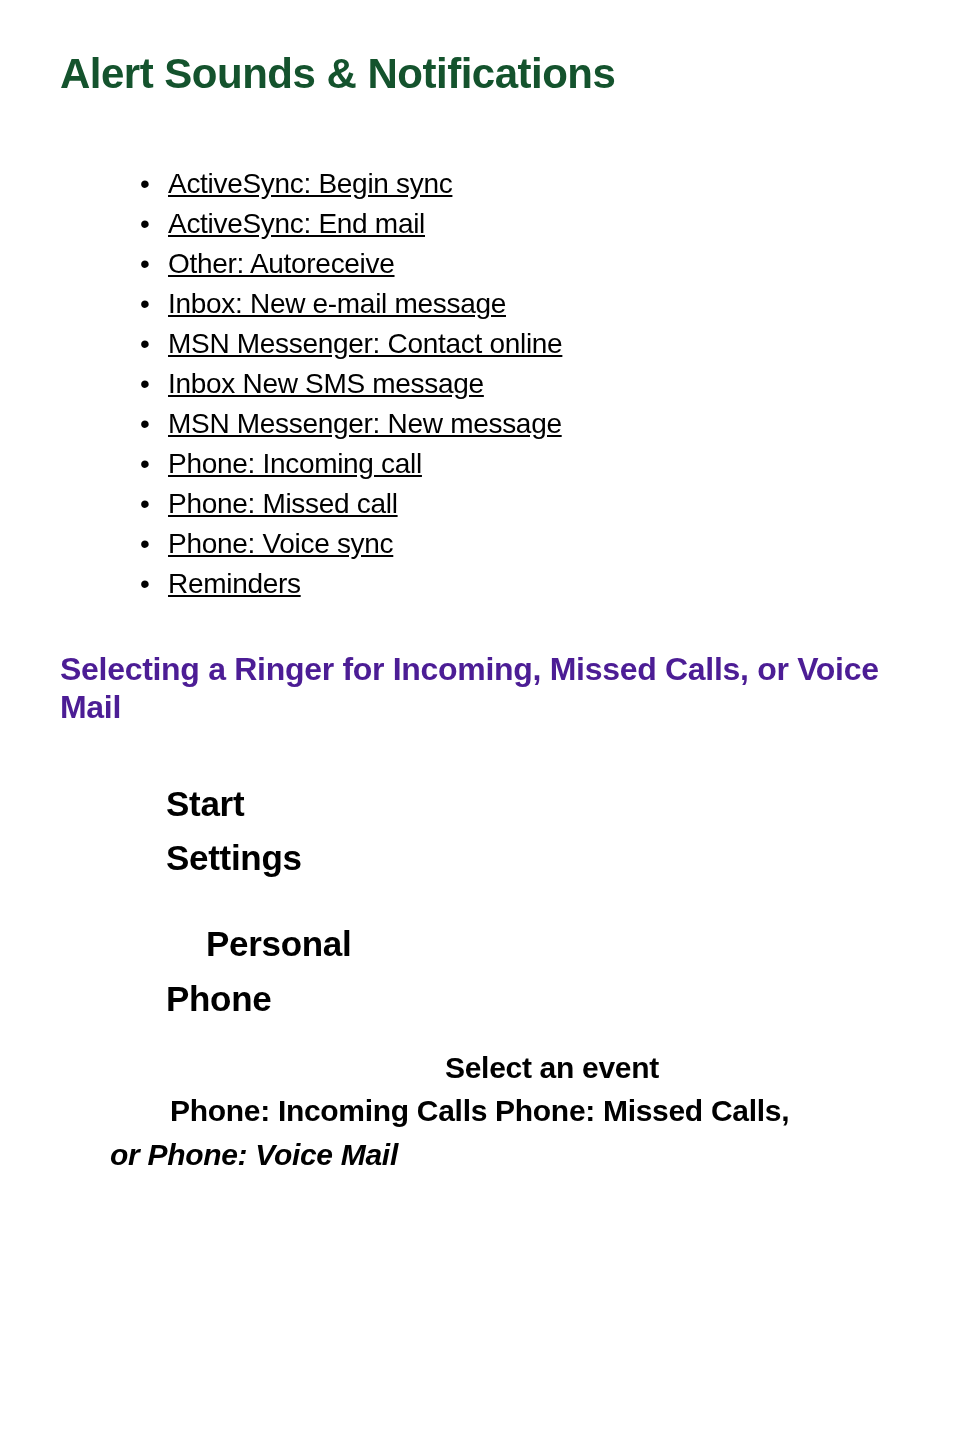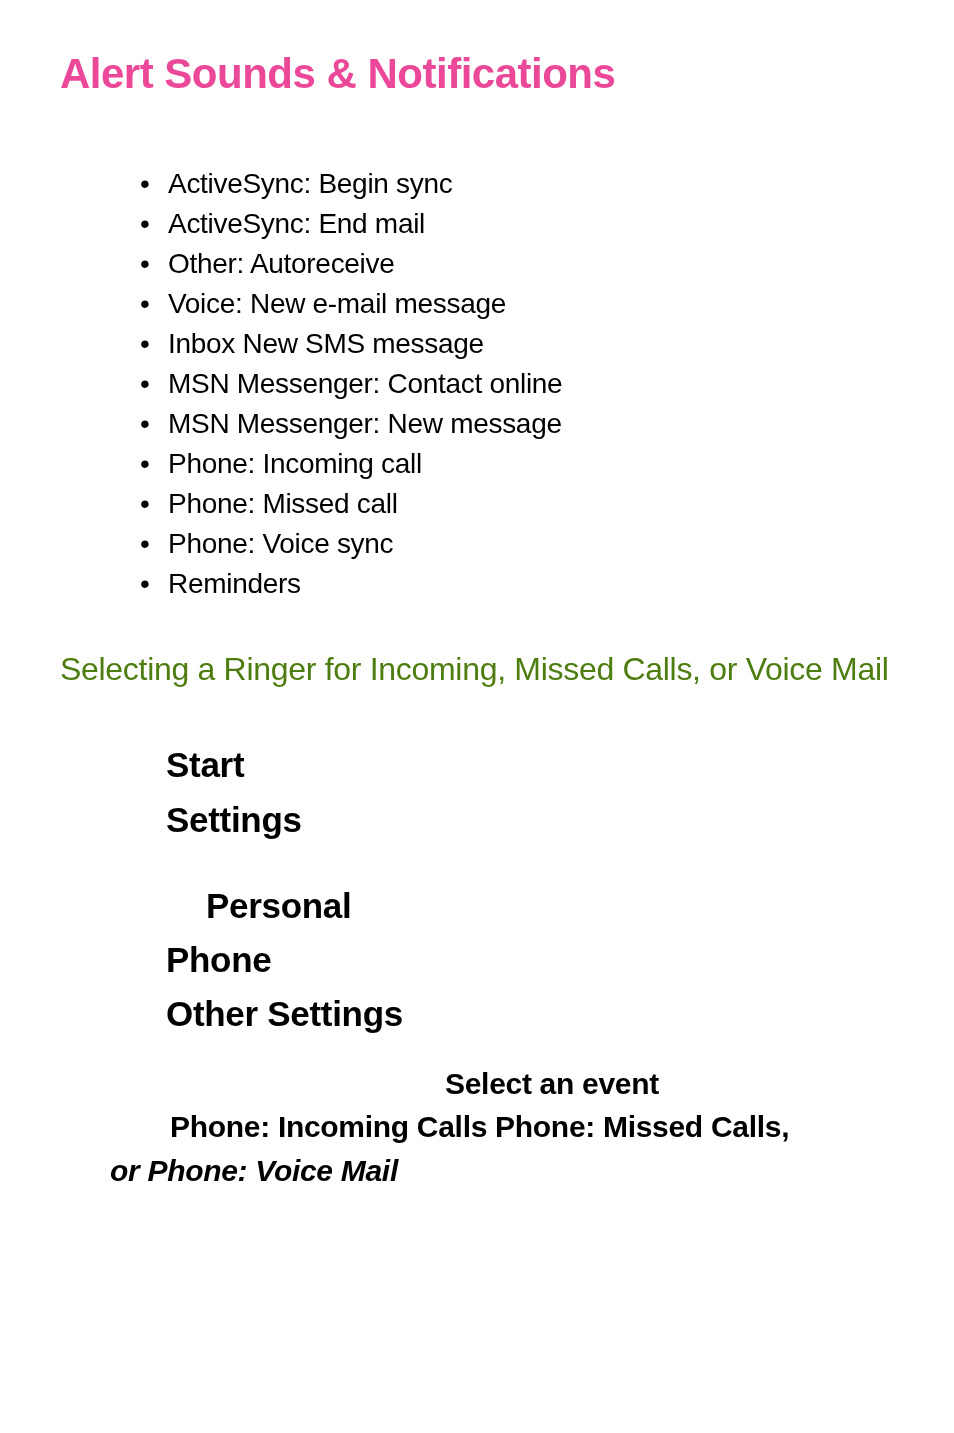--- a/index.html
+++ b/index.html
@@ -6,49 +6,50 @@
       font-family: Arial, Helvetica, sans-serif;
       width: 954px;
       height: 1433px;
       margin: 0;
       padding: 50px 60px;
       box-sizing: border-box;
       background: #ffffff;
       color: #000000;
     }
     .main-title {
-      color: #ec4899;
+      color: #14532d;
       font-size: 42px;
       font-weight: bold;
       margin: 0 0 70px 0;
       letter-spacing: -0.5px;
     }
     .bullet-list {
       list-style: none;
       padding: 0;
       margin: 0 0 50px 80px;
     }
     .bullet-list li {
       font-size: 28px;
       font-weight: normal;
       margin: 8px 0;
       position: relative;
       padding-left: 28px;
       letter-spacing: -0.3px;
+      text-decoration: underline;
     }
     .bullet-list li::before {
       content: "•";
       position: absolute;
       left: 0;
       font-size: 28px;
     }
     .sub-heading {
-      color: #4d7c0f;
+      color: #4c1d95;
       font-size: 32px;
-      font-weight: normal;
+      font-weight: bold;
       margin: 40px 0 50px 0;
       line-height: 1.2;
       letter-spacing: -0.3px;
     }
     .steps {
       margin-left: 106px;
       font-size: 35px;
       font-weight: bold;
       line-height: 1.55;
       letter-spacing: -0.3px;
@@ -80,37 +81,36 @@
   </style>
 </head>
 <body>
 
 <h1 class="main-title">Alert Sounds &amp; Notifications</h1>
 
 <ul class="bullet-list">
   <li>ActiveSync: Begin sync</li>
   <li>ActiveSync: End mail</li>
   <li>Other: Autoreceive</li>
-  <li>Voice: New e-mail message</li>
+  <li>Inbox: New e-mail message</li>
+  <li>MSN Messenger: Contact online</li>
   <li>Inbox New SMS message</li>
-  <li>MSN Messenger: Contact online</li>
   <li>MSN Messenger: New message</li>
   <li>Phone: Incoming call</li>
   <li>Phone: Missed call</li>
   <li>Phone: Voice sync</li>
   <li>Reminders</li>
 </ul>
 
 <h2 class="sub-heading">Selecting a Ringer for Incoming, Missed Calls, or Voice Mail</h2>
 
 <div class="steps">
   <span>Start</span><br>
   <span>Settings</span><br>
   <span class="step-indented">Personal</span>
   <span>Phone</span><br>
-  <span>Other Settings</span>
 </div>
 
 <div class="final-para">
   <span class="final-line1">Select an event</span>
   <span class="final-line2">Phone: Incoming Calls  Phone: Missed Calls,</span>
   <span class="final-line3">or Phone: Voice Mail</span>
 </div>
 
 </body></html>

